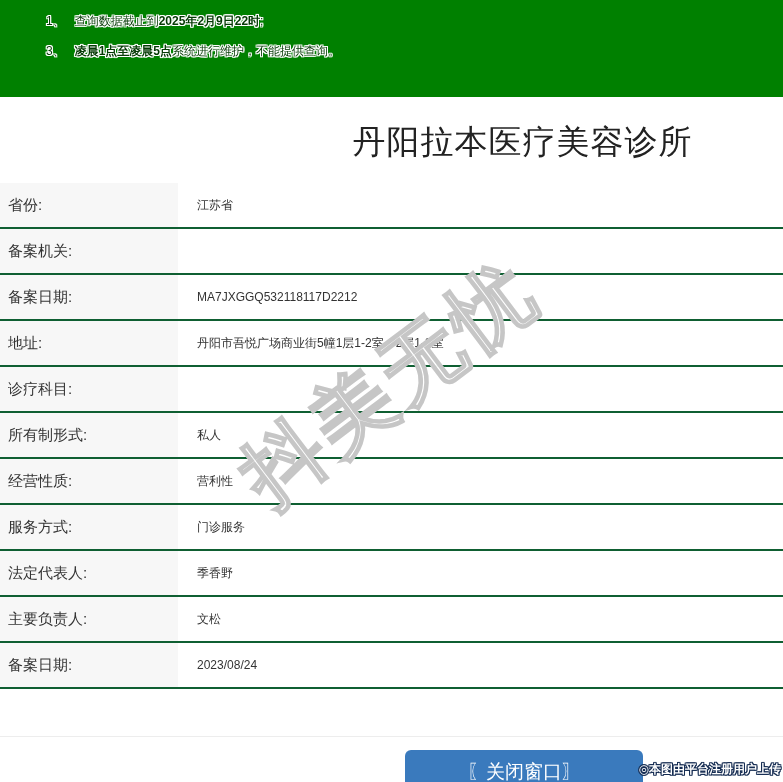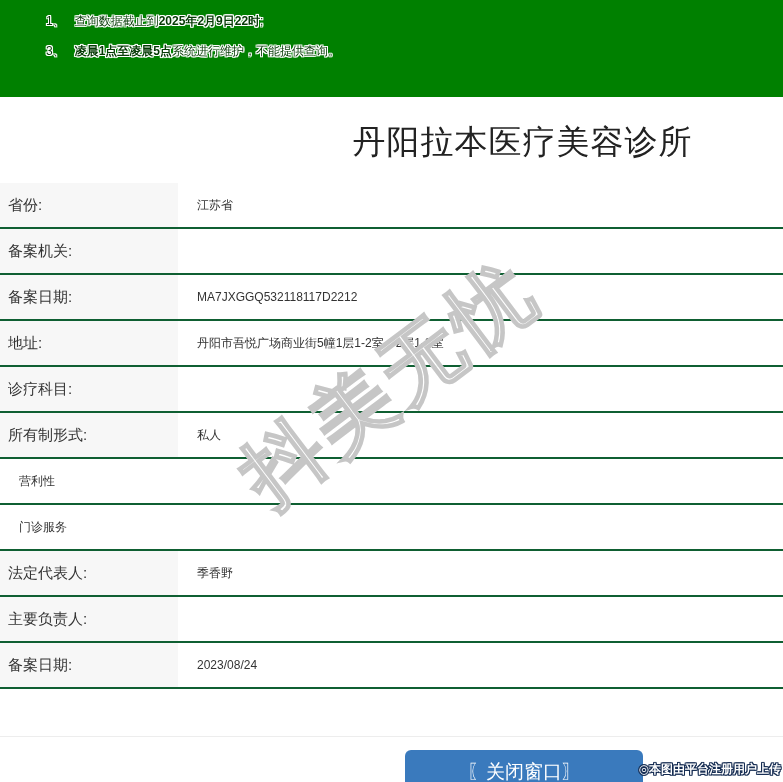--- a/index.html
+++ b/index.html
@@ -134,31 +134,34 @@
     <div class="tvalue">丹阳市吾悦广场商业街5幢1层1-2室，2层1-3室</div>
   </div>
   <div class="trow">
     <div class="tlabel">诊疗科目:</div>
   </div>
   <div class="trow">
     <div class="tlabel">所有制形式:</div>
     <div class="tvalue">私人</div>
   </div>
   <div class="trow">
+    <div class="tlabel">经营性质:</div>
     <div class="tvalue">营利性</div>
   </div>
   <div class="trow">
+    <div class="tlabel">服务方式:</div>
     <div class="tvalue">门诊服务</div>
   </div>
   <div class="trow">
     <div class="tlabel">法定代表人:</div>
     <div class="tvalue">季香野</div>
   </div>
   <div class="trow">
     <div class="tlabel">主要负责人:</div>
+    <div class="tvalue">文松</div>
   </div>
   <div class="trow">
     <div class="tlabel">备案日期:</div>
     <div class="tvalue">2023/08/24</div>
   </div>
 </div>
 
 <div class="divider"></div>
 
 <div class="wm-diagonal">抖美无忧</div>

